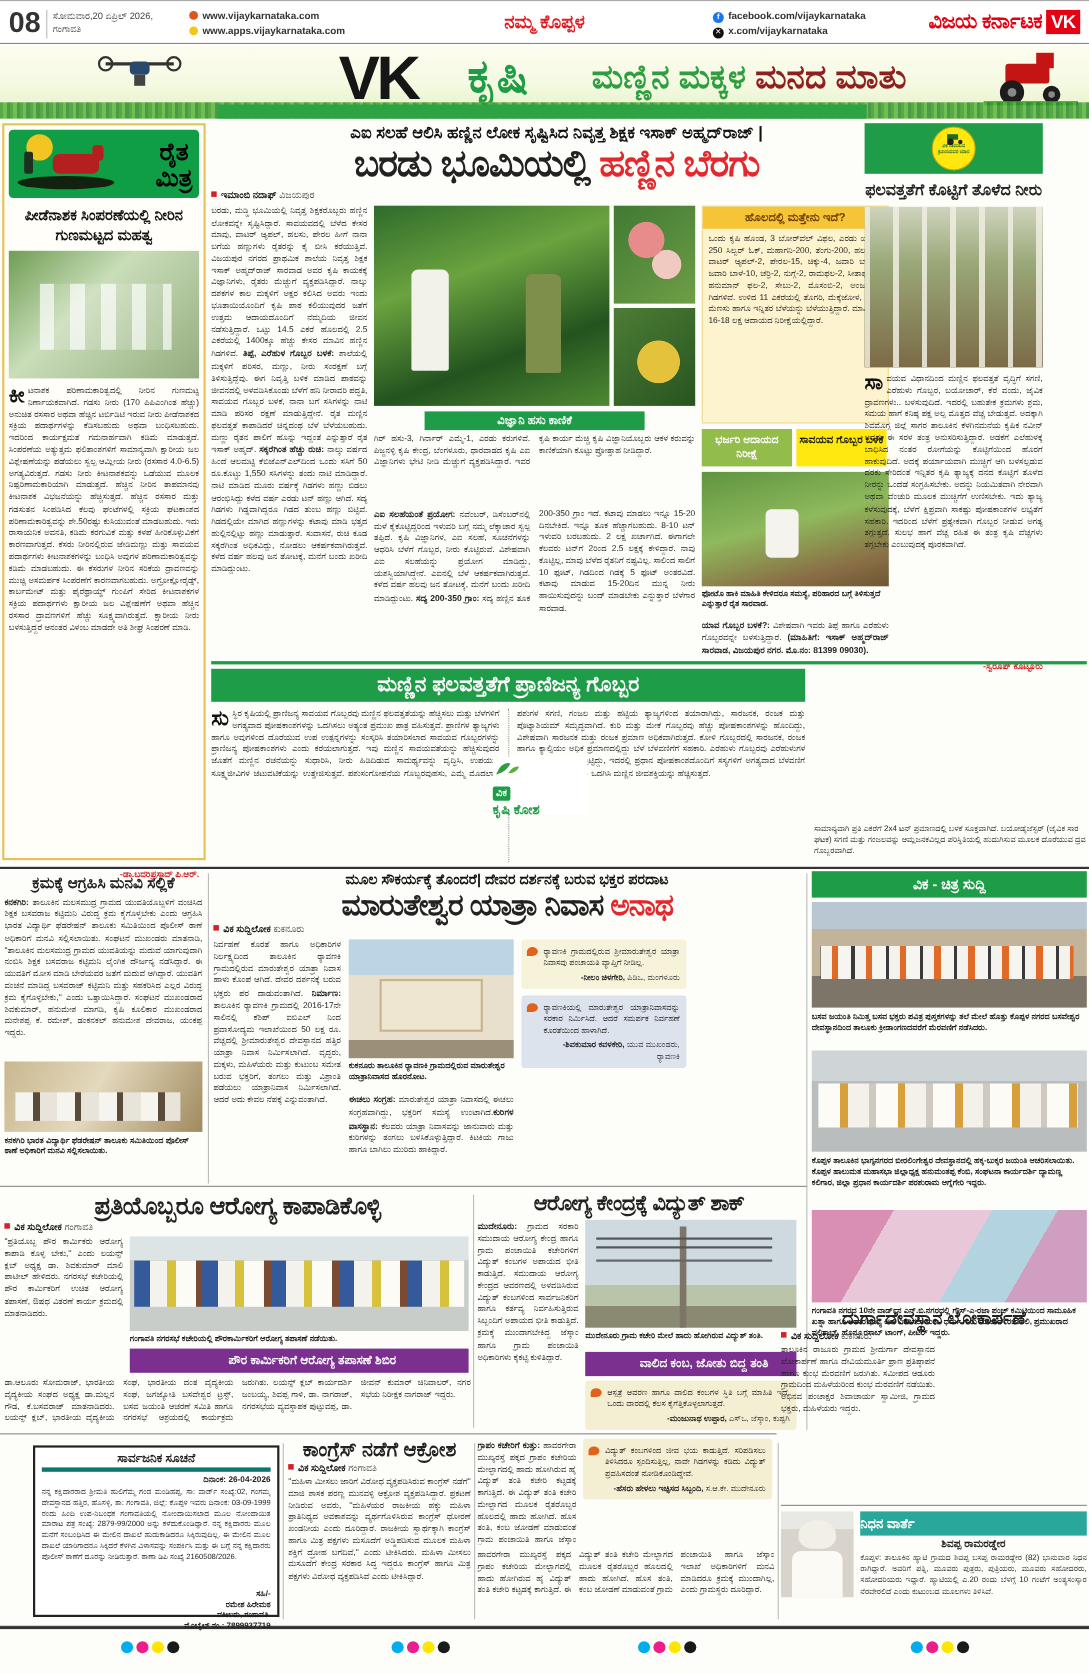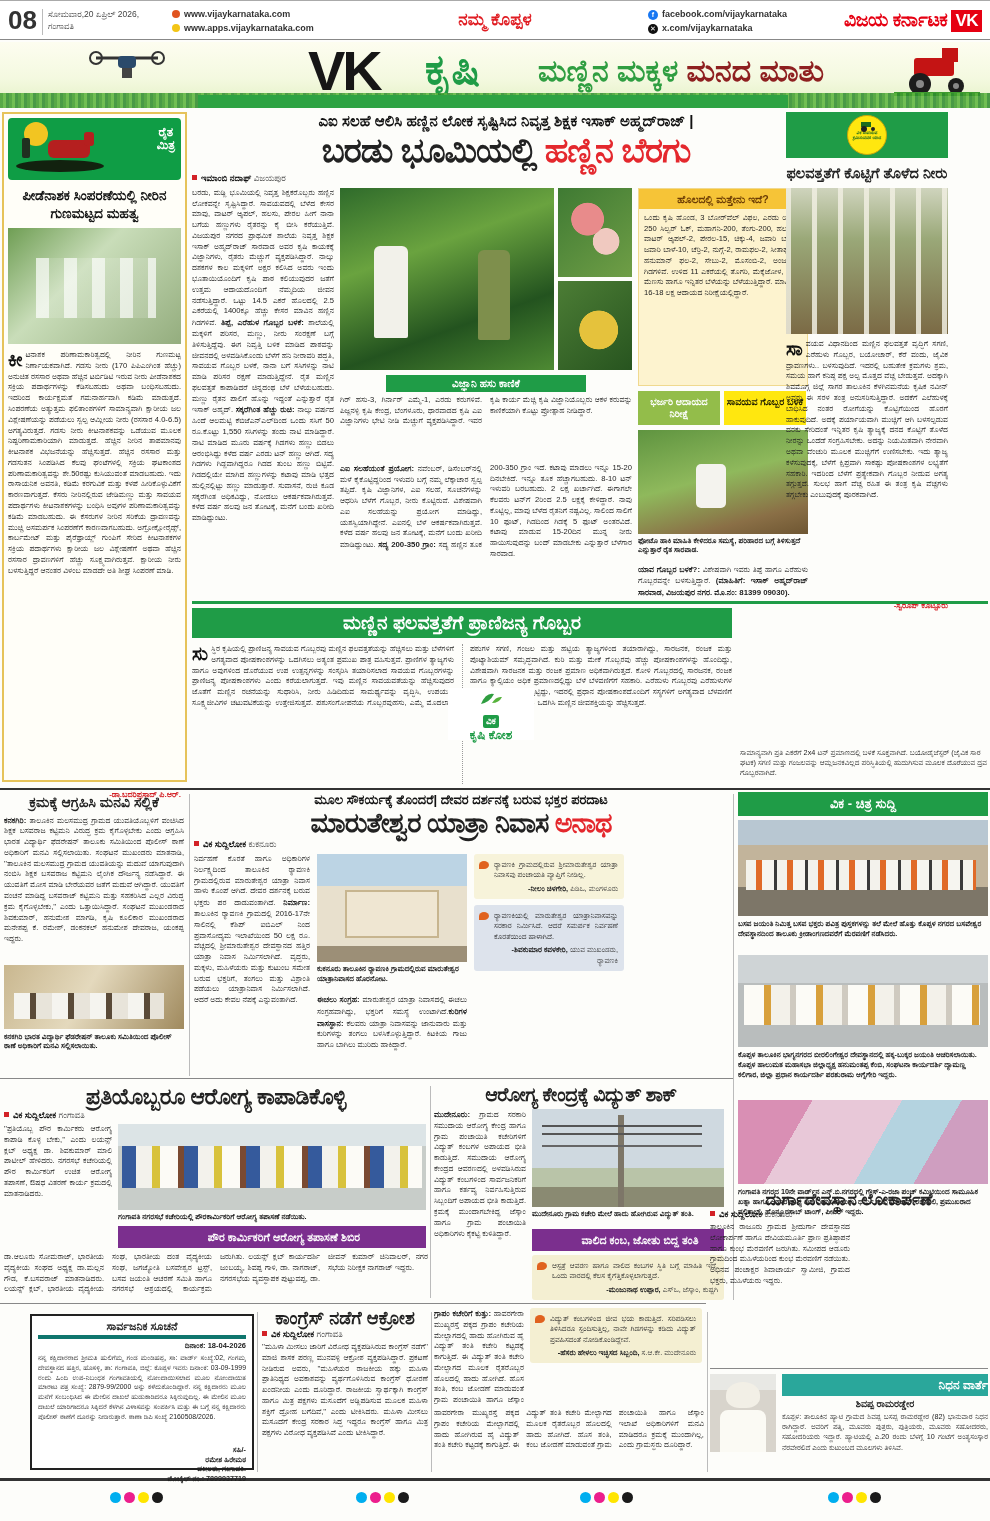--- a/index.html
+++ b/index.html
@@ -50,21 +50,21 @@
   .purple-banner { background:#7b2f8e; color:#fff; font-weight:bold; text-align:center; font-size:11px; line-height:22px;padding-left:24px; }
   .quote { border-radius:3px; padding:6px 6px 5px 20px; position:relative; font-size:7.4px; line-height:1.4; text-align:justify; }
   .quote:before { content:""; position:absolute; left:5px; top:7px; width:10px; height:8px; background:#e0621f; border-radius:50% 50% 50% 0; }
   .q-yellow { background:#f4efd2; } .q-blue { background:#dde3ec; } .q-cream { background:#f7f3da; }
   .q-attr { display:block; text-align:right; font-weight:bold; margin-top:3px; }
   .q-attr .q-role { font-weight:normal; color:#333; }
 
   
   .fcol { left:2px; top:112px; width:185px; height:670px; border:2px solid #e6c35a; background:#fffef8; padding:4px; }
   .fm-logo { height:62px; background:#0f9d45; border-radius:4px; position:relative; overflow:hidden; }
-  .fm-title { position:absolute; right:6px; top:8px; font-size:12px; line-height:1.1; font-weight:900; color:#ffffff; text-align:center; }
+  .fm-title { position:absolute; right:6px; top:8px; font-size:22px; line-height:1.1; font-weight:900; color:#000000; text-align:center; }
   .fcol-head { font-size:13.5px; font-weight:bold; text-align:center; line-height:1.3; margin:7px 0 6px; color:#101010; }
   .ph-water { height:116px; background:linear-gradient(135deg,#6f9e54 0%,#c9ddb9 40%,#94ad7e 100%); }
   .ph-water:after { content:""; position:absolute; left:28px; top:30px; width:120px; height:60px;
      background:repeating-linear-gradient(90deg,rgba(255,255,255,.7) 0 13px,rgba(255,255,255,.15) 13px 28px); }
   .fcol .body-sm { height:440px; margin-top:6px; }
 
   
   .lead { left:192px; top:112px; width:628px; height:488px; }
   .lead-kicker { font-size:15px; }
   .lead-head { text-align:center; font-size:34px; font-weight:900; line-height:1.2; letter-spacing:-1px; }
@@ -92,21 +92,21 @@
   .cc-badge svg { position:absolute; left:11px; top:4px; }
   .cc-head { font-size:14.5px; font-weight:bold; text-align:center; line-height:1.25; margin:6px 0; }
   .ph-forest { height:146px; background:linear-gradient(180deg,#cfd4bd 0%,#9aa878 35%,#7b6a45 100%); }
   .ph-forest:after { content:""; position:absolute; inset:0; background:repeating-linear-gradient(90deg,rgba(240,238,225,.85) 0 5px,transparent 5px 26px); }
   .ccol .body-sm { height:262px; margin-top:5px; }
 
   
   .manure-rule { left:192px; top:601px; width:796px; height:3px; background:#1f9c47; }
   .manure-banner { left:192px; top:608px; width:540px; height:30px; font-size:19px; line-height:30px; }
   .manure-text { left:192px; top:644px; width:540px; height:140px; columns:2; column-gap:16px; column-rule:1px dotted #999; }
-  .kosha { left:448px; top:688px; width:86px; height:52px; background:#fff; text-align:center; padding-top:2px; }
+  .kosha { left:448px; top:688px; width:86px; height:52px; background:#fff; padding-top:2px; }
   .kosha .k1 { display:inline-block; background:#1f9c47; color:#fff; font-size:9px; font-weight:bold; padding:1px 3px; border-radius:2px; }
   .kosha .k2 { font-size:12px; font-weight:900; color:#1f9c47; line-height:1.2; }
   .ph-compost { left:740px; top:606px; width:248px; height:138px; background:radial-gradient(circle at 50% 52%,#2a1c10 0 38%,#4a3category 39%),radial-gradient(circle at 50% 52%,#2a1c10 0 38%,#3c2a17 48%,#5c8a3a 70%,#3f6b2a 100%); }
   .cap-compost { left:740px; top:748px; width:248px; height:36px; font-weight:normal; font-size:7.3px; }
 
   
   .r-b2 { left:0; top:788px; width:990px; height:2px; }
   .r-b3 { left:0; top:1078px; width:734px; height:1px; }
   .r-b4a { left:0; top:1303px; width:706px; height:1px; }
   .r-b4b { left:710px; top:1368px; width:278px; height:1px; }
@@ -162,21 +162,21 @@
   .congress { left:262px; top:1308px; width:166px; height:164px; }
   .congress-head { font-size:18px; font-weight:900; text-align:center; }
   .shock2 { left:434px; top:1308px; width:270px; height:166px; }
   .shock2-row { display:flex; gap:6px; }
   .shock2-cols { columns:3; column-gap:7px; height:62px; margin-top:4px; }
   .obit { left:710px; top:1374px; width:278px; height:100px; }
   .obit-row { display:flex; gap:6px; }
   .ph-obit { width:66px; height:78px; background:linear-gradient(180deg,#e8e8e4 0 20%,#d8d4cc 20%); flex:none; }
   .ph-obit:before { content:""; position:absolute; left:16px; top:8px; width:34px; height:26px; background:#f2efe6; border-radius:50% 50% 40% 40%; }
   .ph-obit:after { content:""; position:absolute; left:10px; top:36px; width:46px; height:42px; background:#fbfaf4; border-radius:8px 8px 0 0; }
-  .obit-banner { background:#2aa79b; color:#fff; font-weight:bold; font-size:12px; text-align:right; line-height:22px; }
+  .obit-banner { background:#2aa79b; color:#fff; font-weight:bold; font-size:12px; text-align:left; line-height:22px; }
   .obit-name { text-align:center; font-weight:bold; font-size:9.5px; margin:2px 0; }
 
   
   .regdots { top:1492px; display:flex; gap:3px; }
   .regdots i { width:11px; height:11px; border-radius:50%; display:block; }
   .d-c { background:#00aeef; } .d-m { background:#ec1e8c; } .d-y { background:#ffe500; } .d-k { background:#1a1a1a; }
 </style>
 </head>
 <body>
 
@@ -405,21 +405,21 @@
   <div class="abs durga">
     <div class="durga-head">ದುರ್ಗಾದೇವಸ್ಥಾನ ಲೋಕಾರ್ಪಣೆ</div>
     <div class="byline"><span class="redsq"></span><b>ವಿಕ ಸುದ್ದಿಲೋಕ</b><span> ಕುಕನೂರು</span></div>
     <div style="display:flex;gap:5px;margin-top:2px">
       <div class="body-sm" style="width:140px;height:76px">ತಾಲೂಕಿನ ರಾಜೂರು ಗ್ರಾಮದ ಶ್ರೀದುರ್ಗಾ ದೇವಸ್ಥಾನದ ಲೋಕಾರ್ಪಣೆ ಹಾಗೂ ದೇವಿಯಮೂರ್ತಿ ಪ್ರಾಣ ಪ್ರತಿಷ್ಠಾಪನೆ ಹಾಗೂ ಕುಂಭ ಮೆರವಣಿಗೆ ಜರುಗಿತು. ಸಮೀಪದ ಆಡೂರು ಗ್ರಾಮದಿಂದ ಮಹಿಳೆಯರಿಂದ ಕುಂಭ ಮೆರವಣಿಗೆ ನಡೆಯಿತು. ಅಭಿನವ ಪಂಚಾಕ್ಷರ ಶಿವಾಚಾರ್ಯ ಸ್ವಾಮೀಜಿ, ಗ್ರಾಮದ ಭಕ್ತರು, ಮಹಿಳೆಯರು ಇದ್ದರು.</div>
     </div>
   </div>
 
   <div class="abs notice">
     <div class="notice-title">ಸಾರ್ವಜನಿಕ ಸೂಚನೆ</div>
-    <div class="notice-date">ದಿನಾಂಕ: 18-04-2026</div>
+    <div class="notice-date">ದಿನಾಂಕ: 26-04-2026</div>
     <div class="body-sm">ನನ್ನ ಕಕ್ಷಿದಾರರಾದ ಶ್ರೀಮತಿ ಹುಲಿಗೆಮ್ಮ ಗಂಡ ಮಂಡಿಹಪ್ಪ, ಸಾ: ವಾರ್ಡ್ ಸಂಖ್ಯೆ:02, ಗಂಗಮ್ಮ ದೇವಸ್ಥಾನದ ಹತ್ತಿರ, ಹೊಸಳ್ಳಿ, ತಾ: ಗಂಗಾವತಿ, ಜಿಲ್ಲೆ: ಕೊಪ್ಪಳ ಇವರು ದಿನಾಂಕ: 03-09-1999 ರಂದು ಹಿಂದಿ ಉಪ-ನಿಬಂಧಕ ಗಂಗಾವತಿಯಲ್ಲಿ ನೋಂದಾಯಿಸಲಾದ ಮೂಲ ನೋಂದಾಯಿತ ಮಾರಾಟ ಪತ್ರ ಸಂಖ್ಯೆ: 2879-99/2000 ಅನ್ನು ಕಳೆದುಕೊಂಡಿದ್ದಾರೆ. ನನ್ನ ಕಕ್ಷಿದಾರರು ಮೂಲ ಮನೆಗೆ ಸಂಬಂಧಿಸಿದ ಈ ಮೇಲಿನ ದಾಖಲೆ ಹುಡುಕಾಡಿದರೂ ಸಿಕ್ಕಿರುವುದಿಲ್ಲ. ಈ ಮೇಲಿನ ಮೂಲ ದಾಖಲೆ ಯಾರಿಗಾದರೂ ಸಿಕ್ಕಿದರೆ ಕೆಳಗಿನ ವಿಳಾಸವನ್ನು ಸಂಪರ್ಕಿಸಿ ಮತ್ತು ಈ ಬಗ್ಗೆ ನನ್ನ ಕಕ್ಷಿದಾರರು ಪೊಲೀಸ್ ಠಾಣೆಗೆ ದೂರನ್ನು ನೀಡಿರುತ್ತಾರೆ. ಠಾಣಾ ಡಿಪಿ ಸಂಖ್ಯೆ 2160508/2026.</div>
     <div class="notice-sign">
       <span>ಸಹಿ/-</span><br>
       <span>ರಮೇಶ ಹಿರೇಮಠ</span><br>
       <span>ವಕೀಲರು, ಗಂಗಾವತಿ.</span><br>
       <span>ಮೊಬೈಲ್ ನಂ.: 7899937719</span>
     </div>
   </div>
 
   <div class="abs congress">

